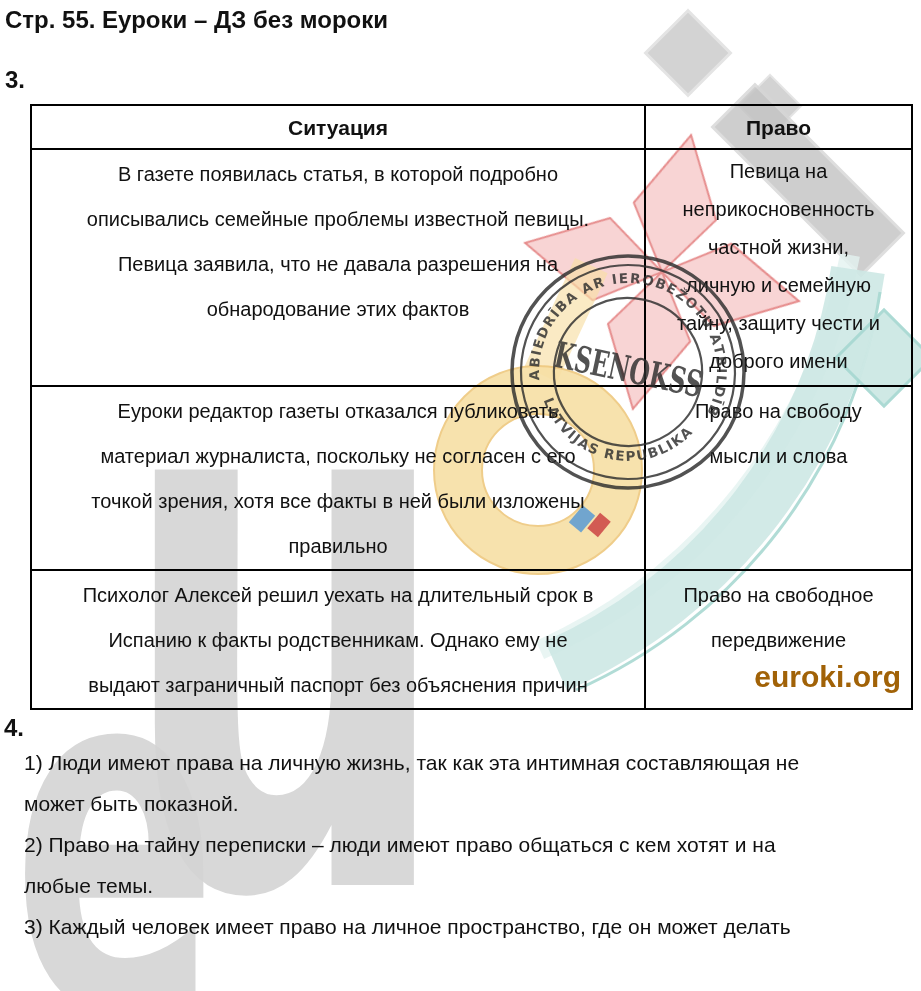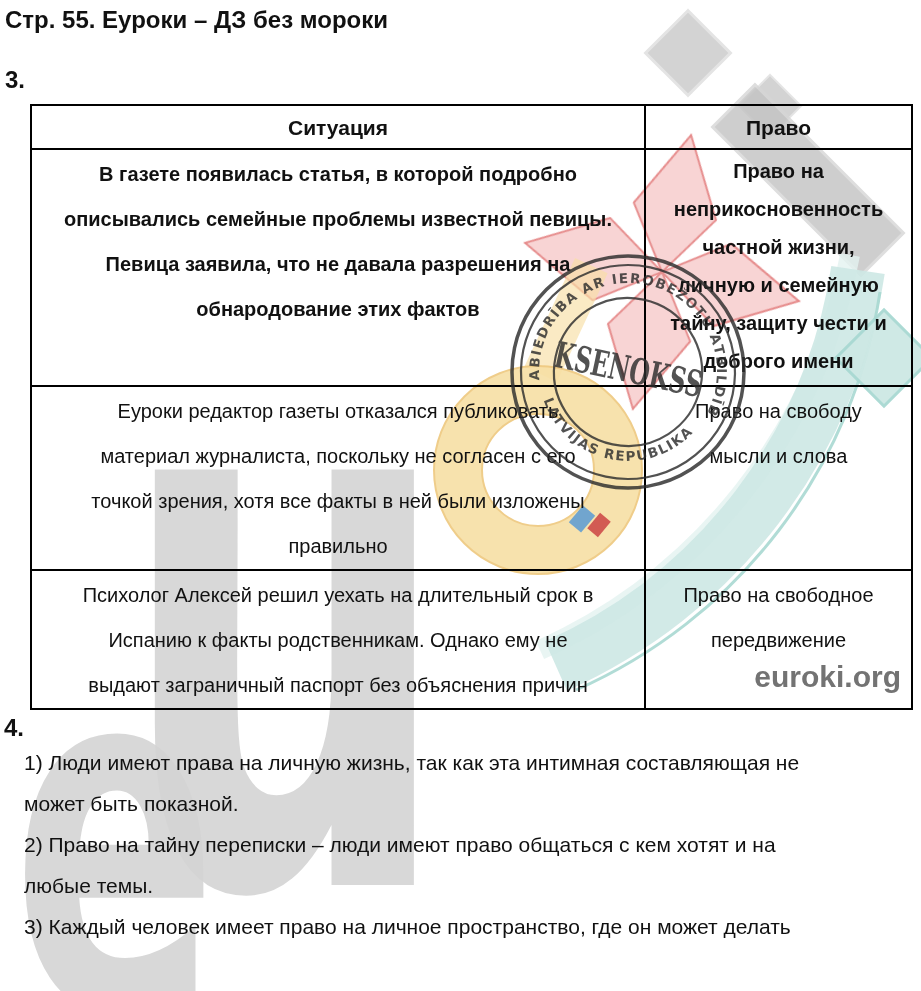--- a/index.html
+++ b/index.html
@@ -21,28 +21,28 @@
     position:absolute;left:30px;top:104px;width:881px;
     border-collapse:collapse;table-layout:fixed;
   }
   table.rights th, table.rights td{
     border:2px solid #000;vertical-align:top;text-align:center;
     padding:2px 4px 0 4px;overflow:hidden;margin-top:30px;
   }
   table.rights th{height:40px;font-size:21px;line-height:40px;font-weight:bold;}
   td.cell{font-size:20px;line-height:45px;}
   td.lh38{line-height:38px;}
-  tr.r1 td{height:233px;font-weight:bold;}
+  tr.r1 td{height:233px;}
   tr.r2 td{height:158px;}
   tr.r3 td{height:115px;}
   .line{white-space:nowrap;}
 
   .site{
     position:absolute;right:20px;top:660px;font-size:30px;font-weight:bold;
-    white-space:nowrap;color:#737373;text-decoration:none;
+    white-space:nowrap;color:#a16207;text-decoration:none;
   }
   .answers{position:absolute;left:24px;top:742px;width:870px;font-size:21px;line-height:41px;}
 
   .stamp-text{font-family:"DejaVu Sans", sans-serif;font-weight:bold;letter-spacing:1.5px;}
   .stamp-center{font-family:"DejaVu Serif", serif;font-weight:bold;}
 </style>
 </head>
 <body>
 
 <svg class="layer watermark" width="921" height="991" viewBox="0 0 921 991" aria-hidden="true">
@@ -113,21 +113,21 @@
       <th>Право</th>
     </tr>
     <tr class="r1">
       <td class="cell">
         <div class="line">В газете появилась статья, в которой подробно</div>
         <div class="line">описывались семейные проблемы известной певицы.</div>
         <div class="line">Певица заявила, что не давала разрешения на</div>
         <div class="line">обнародование этих фактов</div>
       </td>
       <td class="cell lh38">
-        <div class="line">Право на</div>
+        <div class="line">Певица на</div>
         <div class="line">неприкосновенность</div>
         <div class="line">частной жизни,</div>
         <div class="line">личную и семейную</div>
         <div class="line">тайну, защиту чести и</div>
         <div class="line">доброго имени</div>
       </td>
     </tr>
     <tr class="r2">
       <td class="cell">
         <div class="line">Еуроки редактор газеты отказался публиковать</div>

